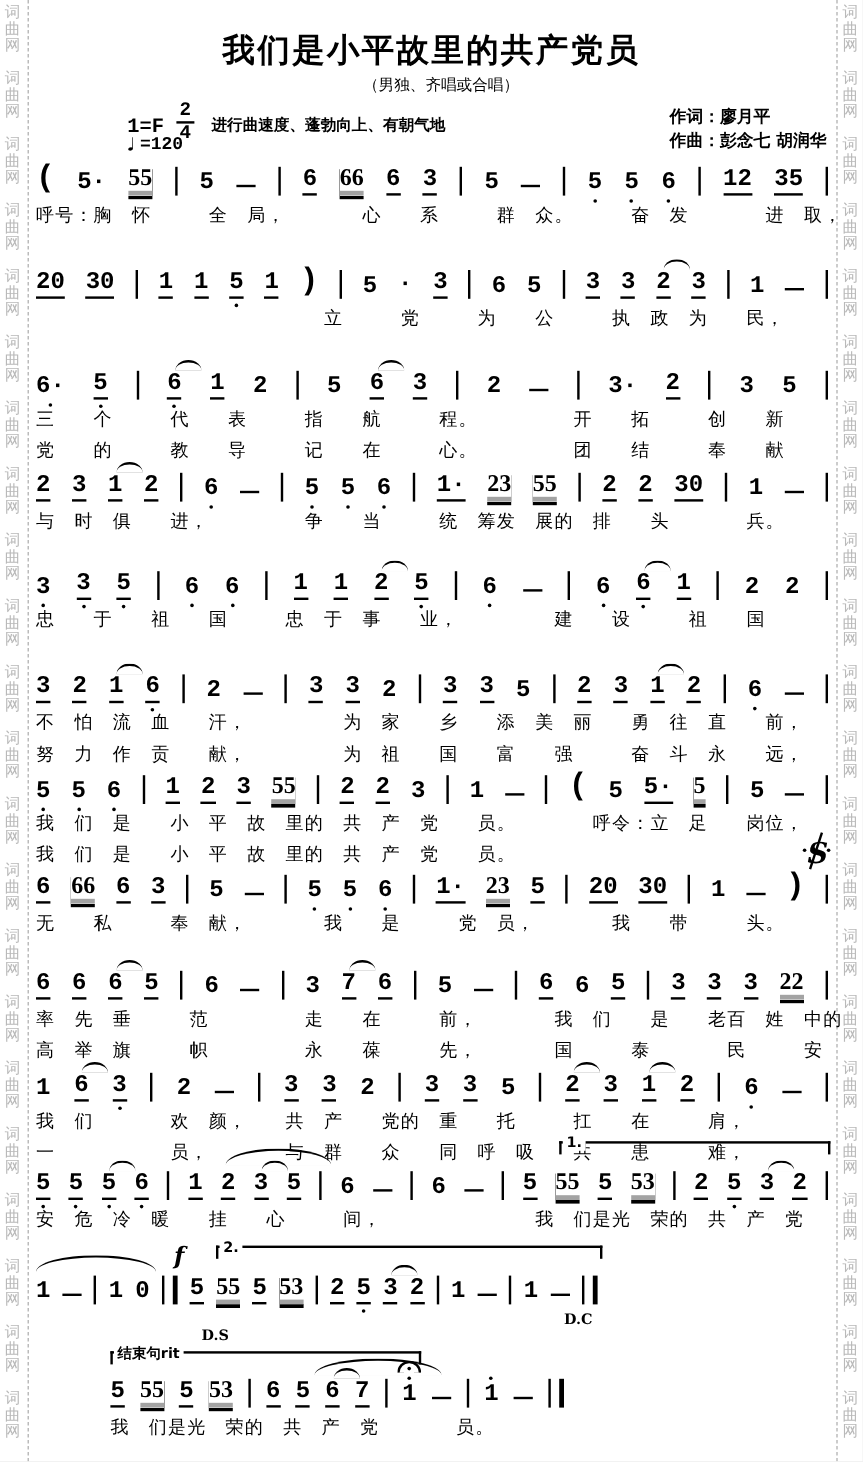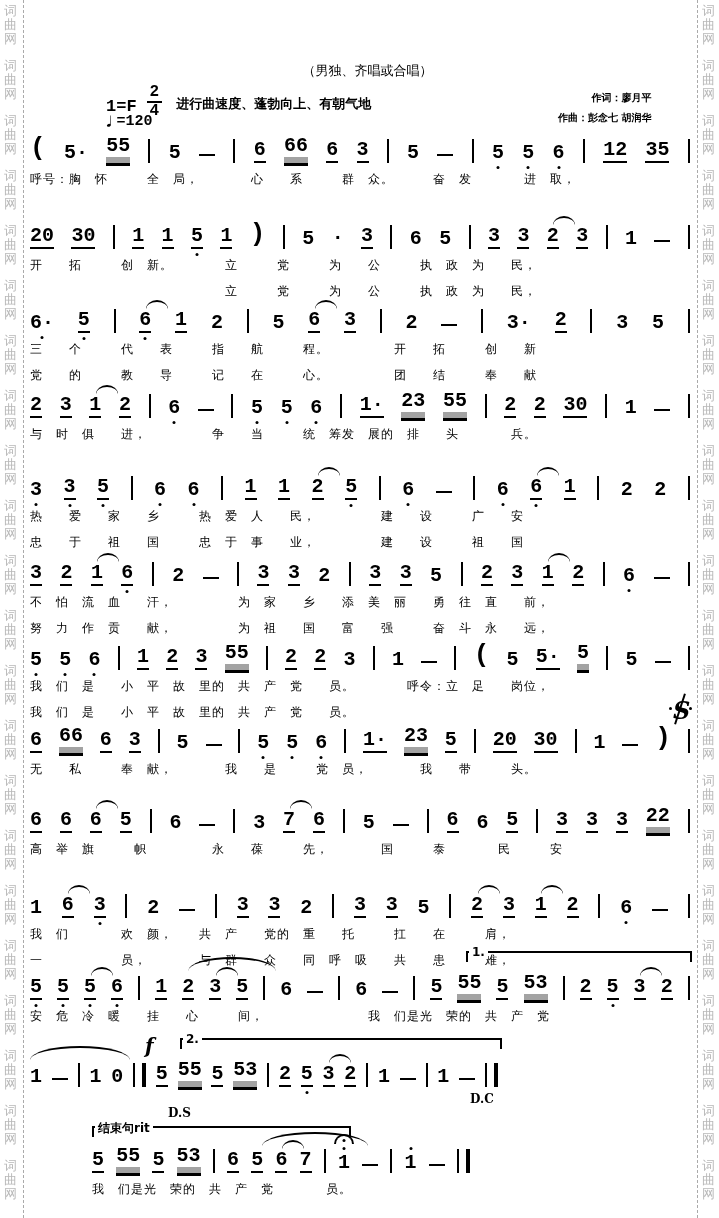--- a/index.html
+++ b/index.html
@@ -15,42 +15,42 @@
   .subtitle{position:absolute;top:62px;left:16px;right:0;text-align:center;font-size:13px;}
   .keyblock{position:absolute;left:106px;top:84px;display:flex;align-items:center;}
   .key{font:bold 17px "Liberation Mono",monospace;margin-top:8px;}
   .meter{display:inline-flex;flex-direction:column;align-items:center;
          font:bold 16px "Liberation Mono",monospace;line-height:17px;margin-left:10px;}
   .meter .num{border-bottom:2px solid #000;padding:0 3px;}
   .meter .den{padding:0 3px;}
   .tempotext{font-size:13px;margin-left:14px;margin-top:4px;font-weight:bold;}
   .bpm{position:absolute;left:104px;top:110px;font:bold 15px "Liberation Mono",monospace;}
   .bpm .notehead{font-size:21px;vertical-align:-2px;}
-  .credits{position:absolute;left:558px;top:88px;font-size:10px;line-height:20px;font-weight:bold;text-align:right;}
+  .credits{position:absolute;left:558px;top:88px;font-size:14px;line-height:20px;font-weight:bold;}
   .systems{position:absolute;left:0;top:0;right:0;bottom:0;}
   .system{position:absolute;}
   .notes{display:flex;justify-content:space-between;align-items:flex-end;height:27px;}
   .tk{position:relative;font:bold 20px "Liberation Mono",monospace;line-height:1;color:#000;flex:0 0 auto;}
   .u1{border-bottom:2px solid #000;padding-bottom:1px;}
-  .u2{border-bottom:6px solid #a3a3a3;padding-bottom:1px;box-shadow:0 3px 0 #000;}
+  .u2{border-bottom:4px solid #a3a3a3;padding-bottom:1px;box-shadow:0 3px 0 #000;font-family:Liberation Serif, serif;}
   .bar{width:2px;height:24px;background:#000;}
   .dbar{width:7px;height:24px;border-left:2px solid #000;border-right:4px solid #000;}
   .dash{width:16px;height:2px;background:#000;margin-bottom:7px;}
   .paren{font:bold 26px "Liberation Mono",monospace;}
   .augdot{font:bold 20px "Liberation Mono",monospace;}
   .db,.da{position:absolute;left:50%;transform:translateX(-50%);width:3px;height:3px;
           border-radius:50%;background:#000;}
   .da{top:-6px;}
   .arcm{position:absolute;top:-10px;left:55%;width:22px;height:7px;border-top:2px solid #000;
         border-radius:50% 50% 0 0/100% 100% 0 0;}
   .ferm{position:absolute;top:-19px;left:50%;transform:translateX(-50%);width:16px;height:8px;
         border:2px solid #000;border-bottom:none;border-radius:16px 16px 0 0;}
   .ferm:after{content:"";position:absolute;left:50%;top:3px;transform:translateX(-50%);
         width:3px;height:3px;background:#000;border-radius:50%;}
-  .lyr{margin-top:7px;font-size:12px;line-height:19px;white-space:pre;letter-spacing:1px;}
+  .lyr{margin-top:7px;font-size:15px;line-height:19px;white-space:pre;letter-spacing:1px;}
   .slur{position:absolute;height:12px;border-top:2px solid #000;
         border-radius:50% 50% 0 0/100% 100% 0 0;}
   .volta{position:absolute;height:9px;border-top:2px solid #000;
          border-left:2px solid #000;border-right:2px solid #000;}
   .volta b{position:absolute;left:1px;top:-8px;background:#fff;padding:0 3px;
            font:bold 12px "DejaVu Sans",sans-serif;white-space:nowrap;}
   .mtext{position:absolute;white-space:nowrap;}
   .forte{font:bold italic 20px "DejaVu Serif",serif;}
   .nav{font:bold 12px "DejaVu Serif",serif;}
   .sitemark{font:bold 34px "DejaVu Sans",sans-serif;letter-spacing:1px;color:#0a0a0a;z-index:5;}
@@ -284,20 +284,21 @@
       </div>
       <div class="wm-group">
         <div>词</div>
         <div>曲</div>
         <div>网</div>
       </div>
     </div>
   <div class="dashline dash-left"></div>
   <div class="dashline dash-right"></div>
 
+  <div class="title">我们是小平故里的共产党员</div>
   <div class="subtitle">（男独、齐唱或合唱）</div>
 
   <div class="keyblock">
     <span class="key">1=F</span>
     <span class="meter">
       <span class="num">2</span>
       <span class="den">4</span>
     </span>
     <span class="tempotext">进行曲速度、蓬勃向上、有朝气地</span>
   </div>
@@ -357,21 +358,20 @@
           <span class="tk bar"></span>
           <span class="tk note u1">3</span>
           <span class="tk note u1">3</span>
           <span class="tk note u1">2<i class="arcm"></i></span>
           <span class="tk note u1">3</span>
           <span class="tk bar"></span>
           <span class="tk note">1</span>
           <span class="tk dash"></span>
           <span class="tk bar"></span>
         </div>
-        <div class="lyr">开　　拓　　　创　新。　　　　立　　　党　　　为　　公　　　执　政　为　　民，</div>
         <div class="lyr">　　　　　　　　　　　　　　　立　　　党　　　为　　公　　　执　政　为　　民，</div>
       </div>
       <div class="system" style="top: 306px; left: 30px; width: 660px;">
         <div class="notes">
           <span class="tk note">6·<i class="db" style="bottom: -6px;"></i></span>
           <span class="tk note u1">5<i class="db" style="bottom: -9px;"></i></span>
           <span class="tk bar"></span>
           <span class="tk note u1">6<i class="db" style="bottom: -9px;"></i><i class="arcm"></i></span>
           <span class="tk note u1">1</span>
           <span class="tk note">2</span>
@@ -439,21 +439,20 @@
           <span class="tk dash"></span>
           <span class="tk bar"></span>
           <span class="tk note">6<i class="db" style="bottom: -6px;"></i></span>
           <span class="tk note u1">6<i class="db" style="bottom: -9px;"></i><i class="arcm"></i></span>
           <span class="tk note u1">1</span>
           <span class="tk bar"></span>
           <span class="tk note">2</span>
           <span class="tk note">2</span>
           <span class="tk bar"></span>
         </div>
-        <div class="lyr">热　　爱　　家　　乡　　　热　爱　人　　民，　　　　　建　　设　　　广　　安</div>
         <div class="lyr">忠　　于　　祖　　国　　　忠　于　事　　业，　　　　　建　　设　　　祖　　国</div>
       </div>
       <div class="system" style="top: 559px; left: 30px; width: 660px;">
         <div class="notes">
           <span class="tk note u1">3</span>
           <span class="tk note u1">2</span>
           <span class="tk note u1">1<i class="arcm"></i></span>
           <span class="tk note u1">6<i class="db" style="bottom: -9px;"></i></span>
           <span class="tk bar"></span>
           <span class="tk note">2</span>
@@ -563,20 +562,21 @@
           <span class="tk note u1">6</span>
           <span class="tk note">6</span>
           <span class="tk note u1">5</span>
           <span class="tk bar"></span>
           <span class="tk note u1">3</span>
           <span class="tk note u1">3</span>
           <span class="tk note u1">3</span>
           <span class="tk note u2">22</span>
           <span class="tk bar"></span>
         </div>
+        <div class="lyr">率　先　垂　　　范　　　　　走　　在　　　前，　　　　我　们　　是　　老百　姓　中的</div>
         <div class="lyr">高　举　旗　　　帜　　　　　永　　葆　　　先，　　　　国　　　泰　　　　民　　　安</div>
       </div>
       <div class="system" style="top: 891px; left: 30px; width: 660px;">
         <div class="notes">
           <span class="tk note">1</span>
           <span class="tk note u1">6<i class="arcm"></i></span>
           <span class="tk note u1">3<i class="db" style="bottom: -9px;"></i></span>
           <span class="tk bar"></span>
           <span class="tk note">2</span>
           <span class="tk dash"></span>

